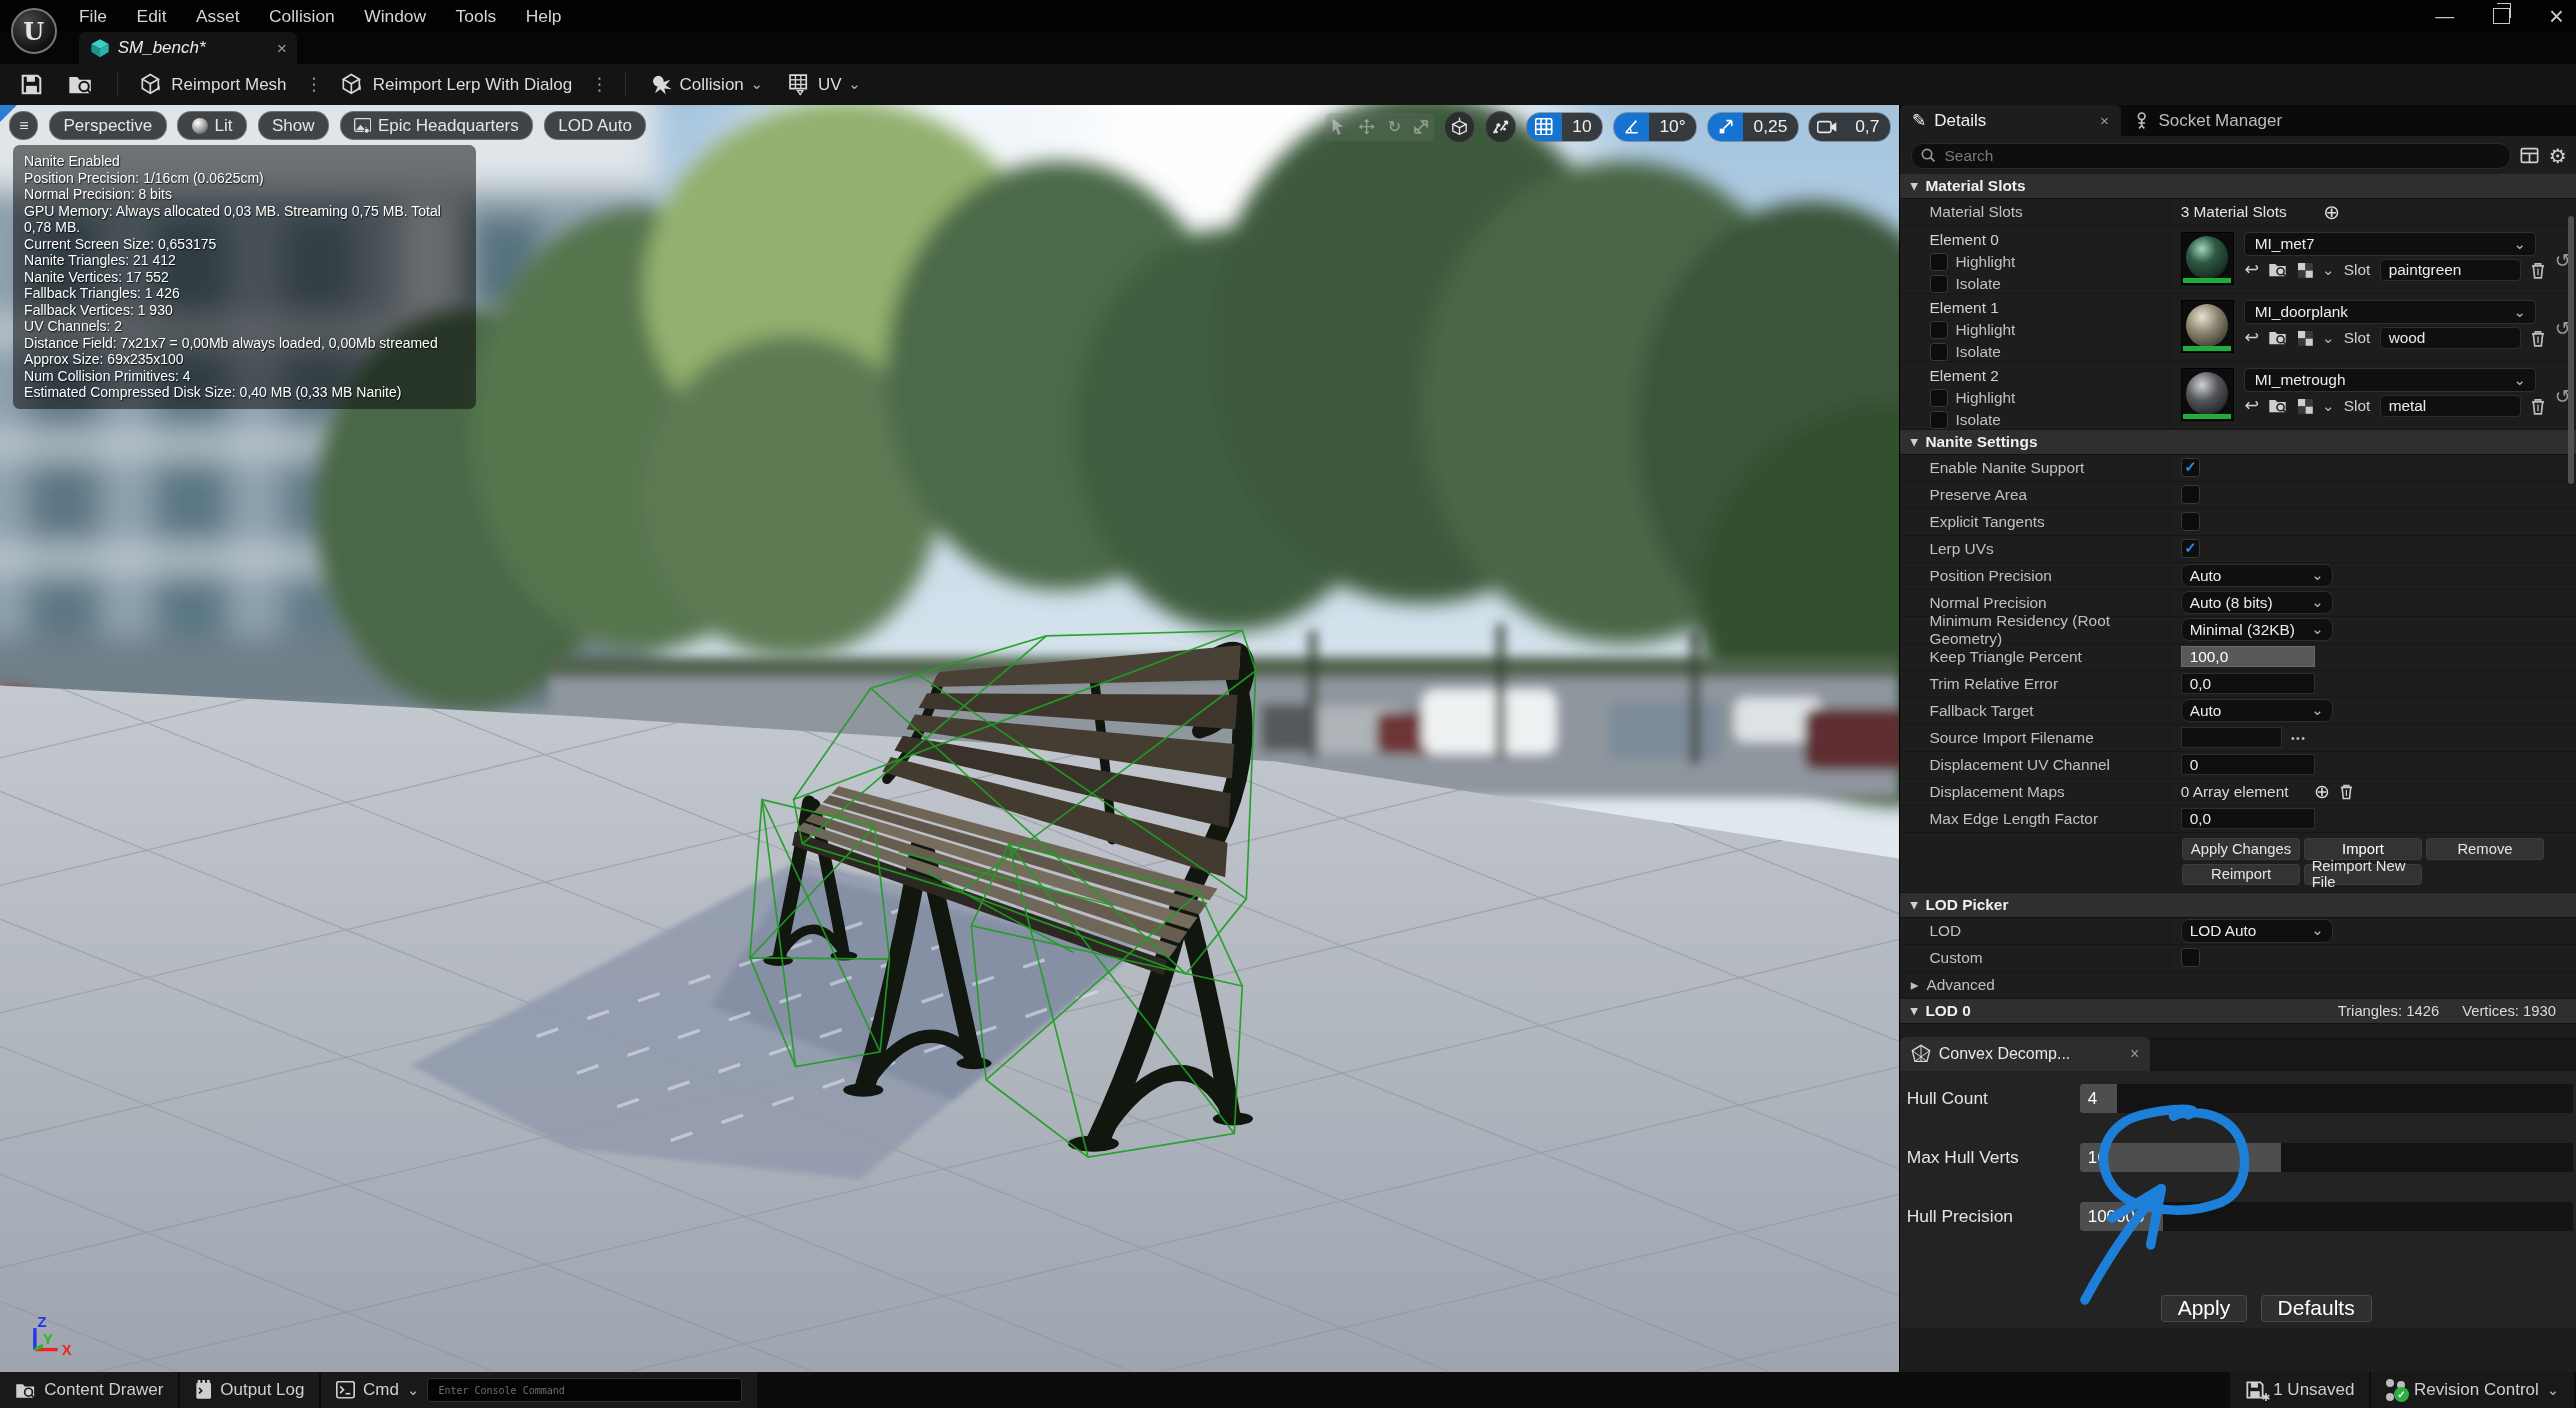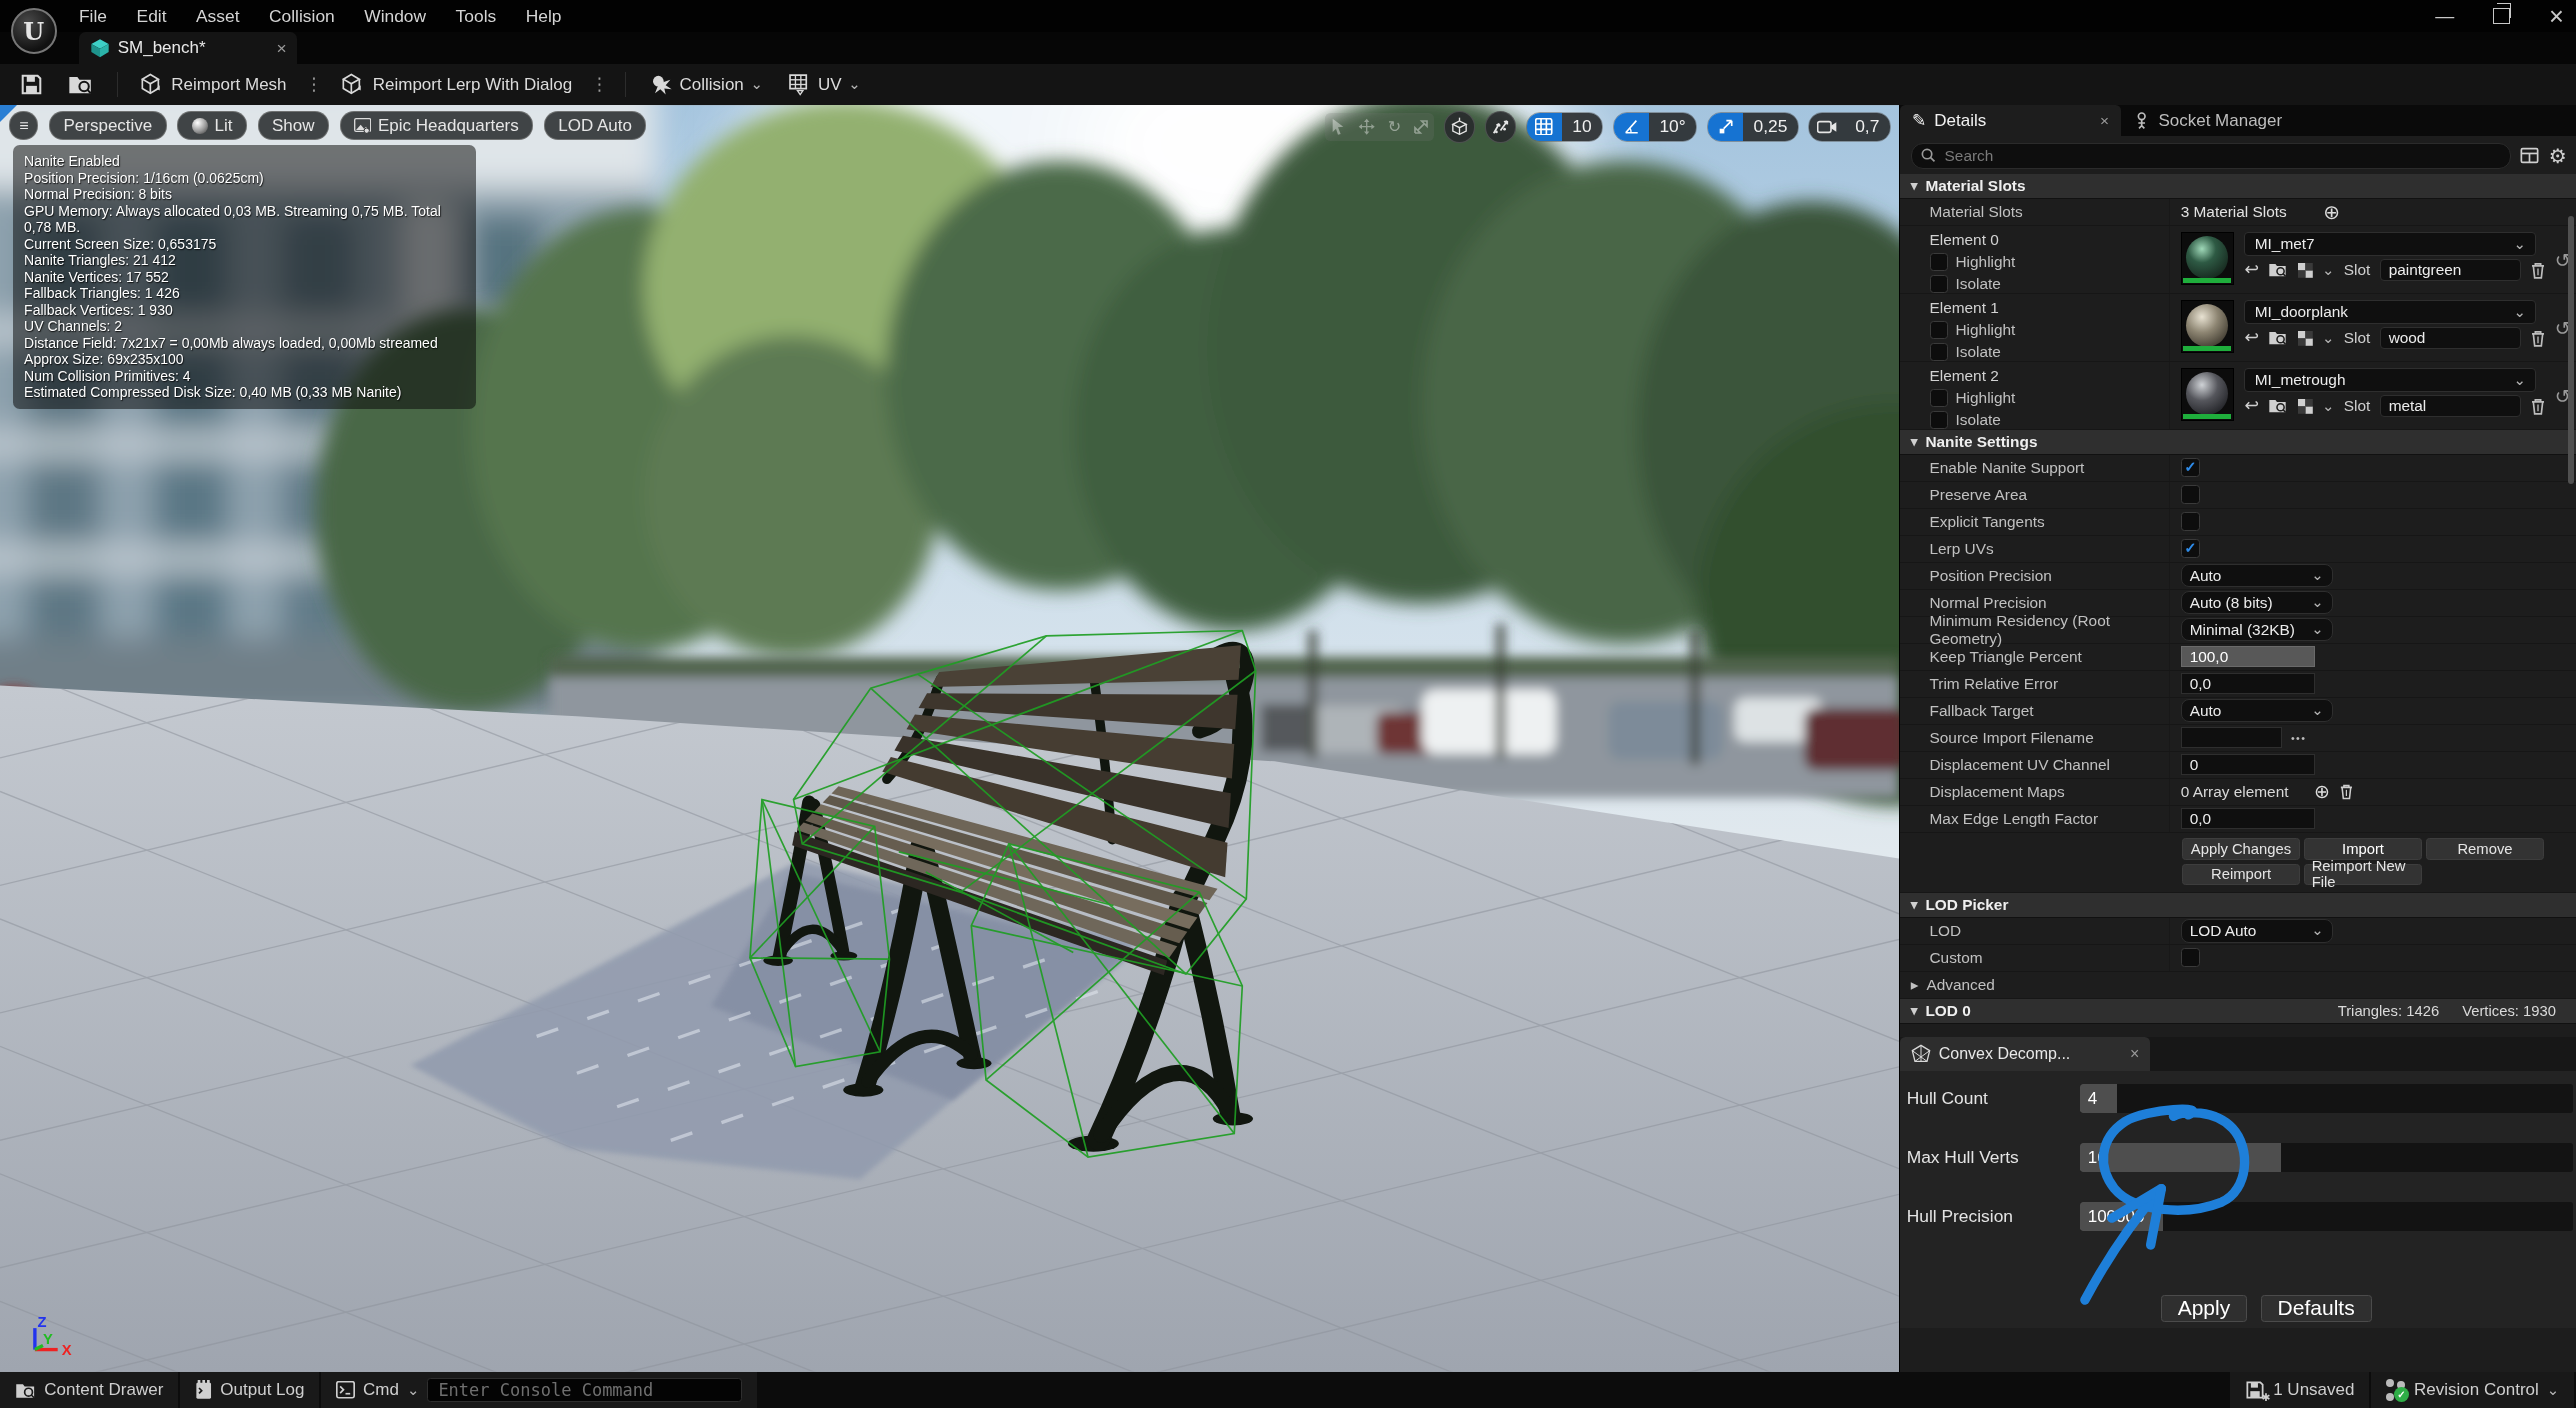--- a/index.html
+++ b/index.html
@@ -14,21 +14,21 @@
            background:radial-gradient(circle at 35% 30%,#4a4a4a,#111 70%);
            border:2px solid #777;z-index:30;display:flex;align-items:center;justify-content:center;
            color:#e5e5e5;font-family:"DejaVu Serif",serif;font-size:24px;font-weight:bold;}
   .menus{display:flex;gap:29.5px;margin-left:79px;font-size:17.4px;color:#d4d4d4;}
   .menus span{cursor:default;}
   .wincontrols{position:absolute;right:12px;top:0;height:32px;display:flex;align-items:center;gap:39px;color:#c8c8c8;font-size:19px;}
   .restore-box{width:14.8px;height:14.8px;border:1.3px solid #c8c8c8;position:relative;}
   .restore-box::before{content:"";position:absolute;left:2.7px;top:-5.4px;width:13.4px;height:13.4px;border:1.3px solid #c8c8c8;border-bottom:none;border-left:none;}
 
   
-  .tabrow{position:absolute;left:0;top:32px;width:2576px;height:32px;background:#060606;}
+  .tabrow{position:absolute;left:0;top:32px;width:2576px;height:32px;background:#060606;font-style:italic;}
   .assettab{position:absolute;left:79px;top:0;width:197px;height:32px;background:#141414;
             border-radius:6.7px 6.7px 0 0;display:flex;align-items:center;padding:0 10.7px;gap:8px;font-size:17px;color:#eaeaea;}
   .assettab .close{margin-left:auto;color:#9a9a9a;font-size:17.4px;}
 
   
   .toolbar{position:absolute;left:0;top:64px;width:2576px;height:42px;background:#141414;
            display:flex;align-items:center;gap:12px;padding-left:13.4px;box-sizing:border-box;
            border-bottom:1.3px solid #000;font-size:17px;color:#dcdcdc;}
   .tbtn{display:flex;align-items:center;gap:6.7px;padding:0 6.7px;height:31px;border-radius:4px;}
   .tsep{width:1.3px;height:25.5px;background:#2c2c2c;margin:0 4px;}
@@ -136,21 +136,21 @@
 
   .vscroll{position:absolute;right:2px;top:111px;width:6px;height:268px;border-radius:3.4px;background:#505050;}
 
   
   .statusbar{position:absolute;left:0;top:1372px;width:2576px;height:36px;background:#0c0c0c;display:flex;align-items:stretch;font-size:17px;color:#cfcfcf;}
   .sb{background:#191919;display:flex;align-items:center;gap:8px;padding:0 14.8px;margin-right:2px;}
   .sb.grow{flex:1;background:transparent;}
   .consolebox{width:315px;height:24px;background:#040404;border:0.7px solid #2e2e2e;border-radius:3.4px;
               display:flex;align-items:center;padding:0 8px;box-sizing:border-box;}
   .consolebox input{width:100%;background:transparent;border:none;outline:none;color:#8a8a8a;
-                    font-family:"DejaVu Sans Mono",monospace;font-size:17px;}
+                    font-family:"DejaVu Sans Mono",monospace;font-size:10px;}
   .consolebox input::placeholder{color:#6f6f6f;}
   .revdot{position:relative;width:20px;height:21.5px;}
   .revdot i{position:absolute;width:8px;height:8px;border-radius:50%;background:#bbb;}
   .revdot .gk{position:absolute;right:-2.7px;bottom:-1.3px;width:14.8px;height:14.8px;border-radius:50%;background:#2fae47;
               color:#fff;font-size:10px;display:flex;align-items:center;justify-content:center;font-weight:bold;}
 
   
   #annot{position:absolute;left:0;top:0;pointer-events:none;z-index:50;}
   .annot{stroke:#1e7fd9;stroke-width:14;fill:none;stroke-linecap:round;stroke-linejoin:round;}
 </style>

